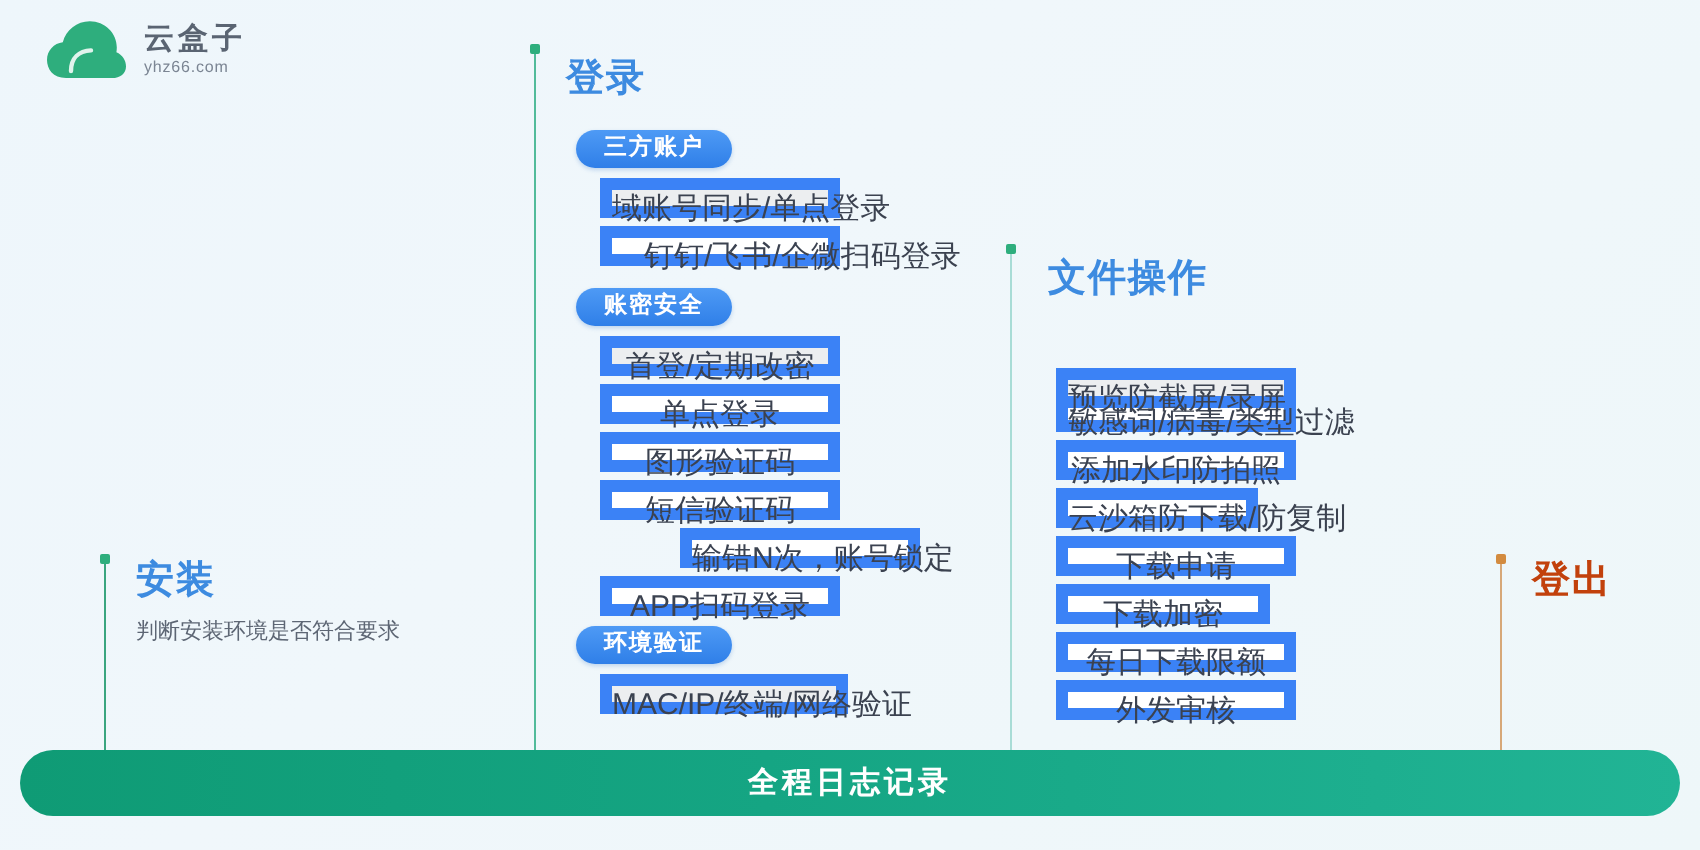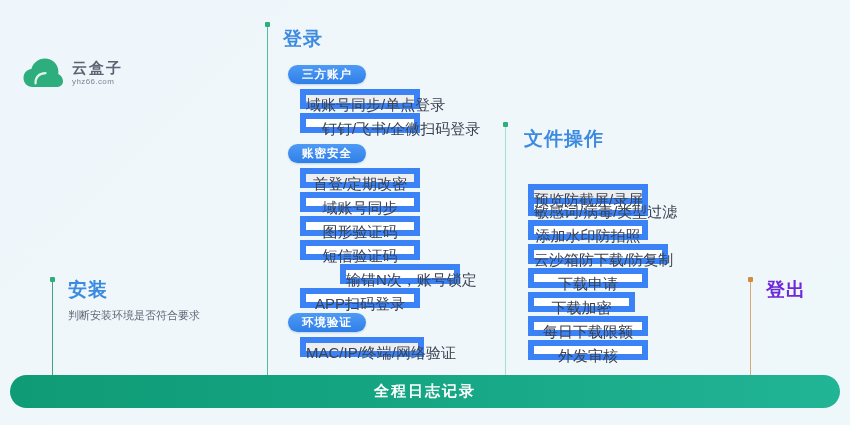--- a/index.html
+++ b/index.html
@@ -16,21 +16,20 @@
   }
 
   
   #logo {
     position: absolute;
     left: 22px;
     top: 8px;
     display: flex;
     align-items: center;
     gap: 8px;
-    margin-top: 48px;
   }
   #logo .cloud-mark { width: 42px; height: 34px; }
   #logo .brand-text { display: flex; flex-direction: column; line-height: 1; }
   #logo .brand-cn {
     font-size: 15px;
     font-weight: bold;
     color: #5a6472;
     letter-spacing: 2px;
   }
   #logo .brand-url {
@@ -56,21 +55,21 @@
 
   
   .col-title {
     position: absolute;
     font-size: 19px;
     font-weight: bold;
     letter-spacing: 1px;
     white-space: nowrap;
   }
   .col-title.blue { color: #3d8be0; }
-  .col-title.orange { color: #6d28d9; text-align: center; }
+  .col-title.orange { color: #c2410c; text-align: center; }
 
   .col-desc {
     position: absolute;
     font-size: 11px;
     color: #5d6674;
     white-space: nowrap;
   }
 
   
   .pill {
@@ -163,35 +162,35 @@
 <div class="col-desc" style="left:68px; top:308px;">判断安装环境是否符合要求</div>
 
 <div class="col-title blue" style="left:283px; top:26px;">登录</div>
 
 <div class="pill" style="left:288px; top:65px;">三方账户</div>
 <div class="item shaded" style="left:300px; top:89px; width:120px;">域账号同步/单点登录</div>
 <div class="item" style="left:300px; top:113px; width:120px;padding-left:16px;">钉钉/飞书/企微扫码登录</div>
 
 <div class="pill" style="left:288px; top:144px;">账密安全</div>
 <div class="item shaded" style="left:300px; top:168px; width:120px;">首登/定期改密</div>
-<div class="item" style="left:300px; top:192px; width:120px;">域账号同步</div>
+<div class="item" style="left:300px; top:192px; width:120px;">单点登录</div>
 <div class="item" style="left:300px; top:216px; width:120px;">图形验证码</div>
 <div class="item" style="left:300px; top:240px; width:120px;">短信验证码</div>
 <div class="item" style="left:300px; top:264px; width:120px;margin-left:40px;">输错N次，账号锁定</div>
 <div class="item" style="left:300px; top:288px; width:120px;">APP扫码登录</div>
 
 <div class="pill" style="left:288px; top:313px;">环境验证</div>
 <div class="item shaded" style="left:300px; top:337px; width:124px;">MAC/IP/终端/网络验证</div>
 
 <div class="col-title blue" style="left:524px; top:126px;">文件操作</div>
 
 <div class="item" style="left:528px; top:172px; width:120px;margin-top:24px;">敏感词/病毒/类型过滤</div>
 <div class="item shaded" style="left:528px; top:184px; width:120px;">预览防截屏/录屏</div>
 <div class="item" style="left:528px; top:220px; width:120px;">添加水印防拍照</div>
-<div class="item" style="left:528px; top:244px; width:140px;">云沙箱防下载/防复制</div>
+<div class="item" style="left:528px; top:244px; width:101px;">云沙箱防下载/防复制</div>
 <div class="item" style="left:528px; top:268px; width:120px;">下载申请</div>
 <div class="item" style="left:528px; top:292px; width:107px;">下载加密</div>
 <div class="item" style="left:528px; top:316px; width:120px;">每日下载限额</div>
 <div class="item" style="left:528px; top:340px; width:120px;">外发审核</div>
 
 <div class="col-title orange" style="left:766px; top:277px;">登出</div>
 
 <div id="footer-bar">
   <span>全程日志记录</span>
 </div>

